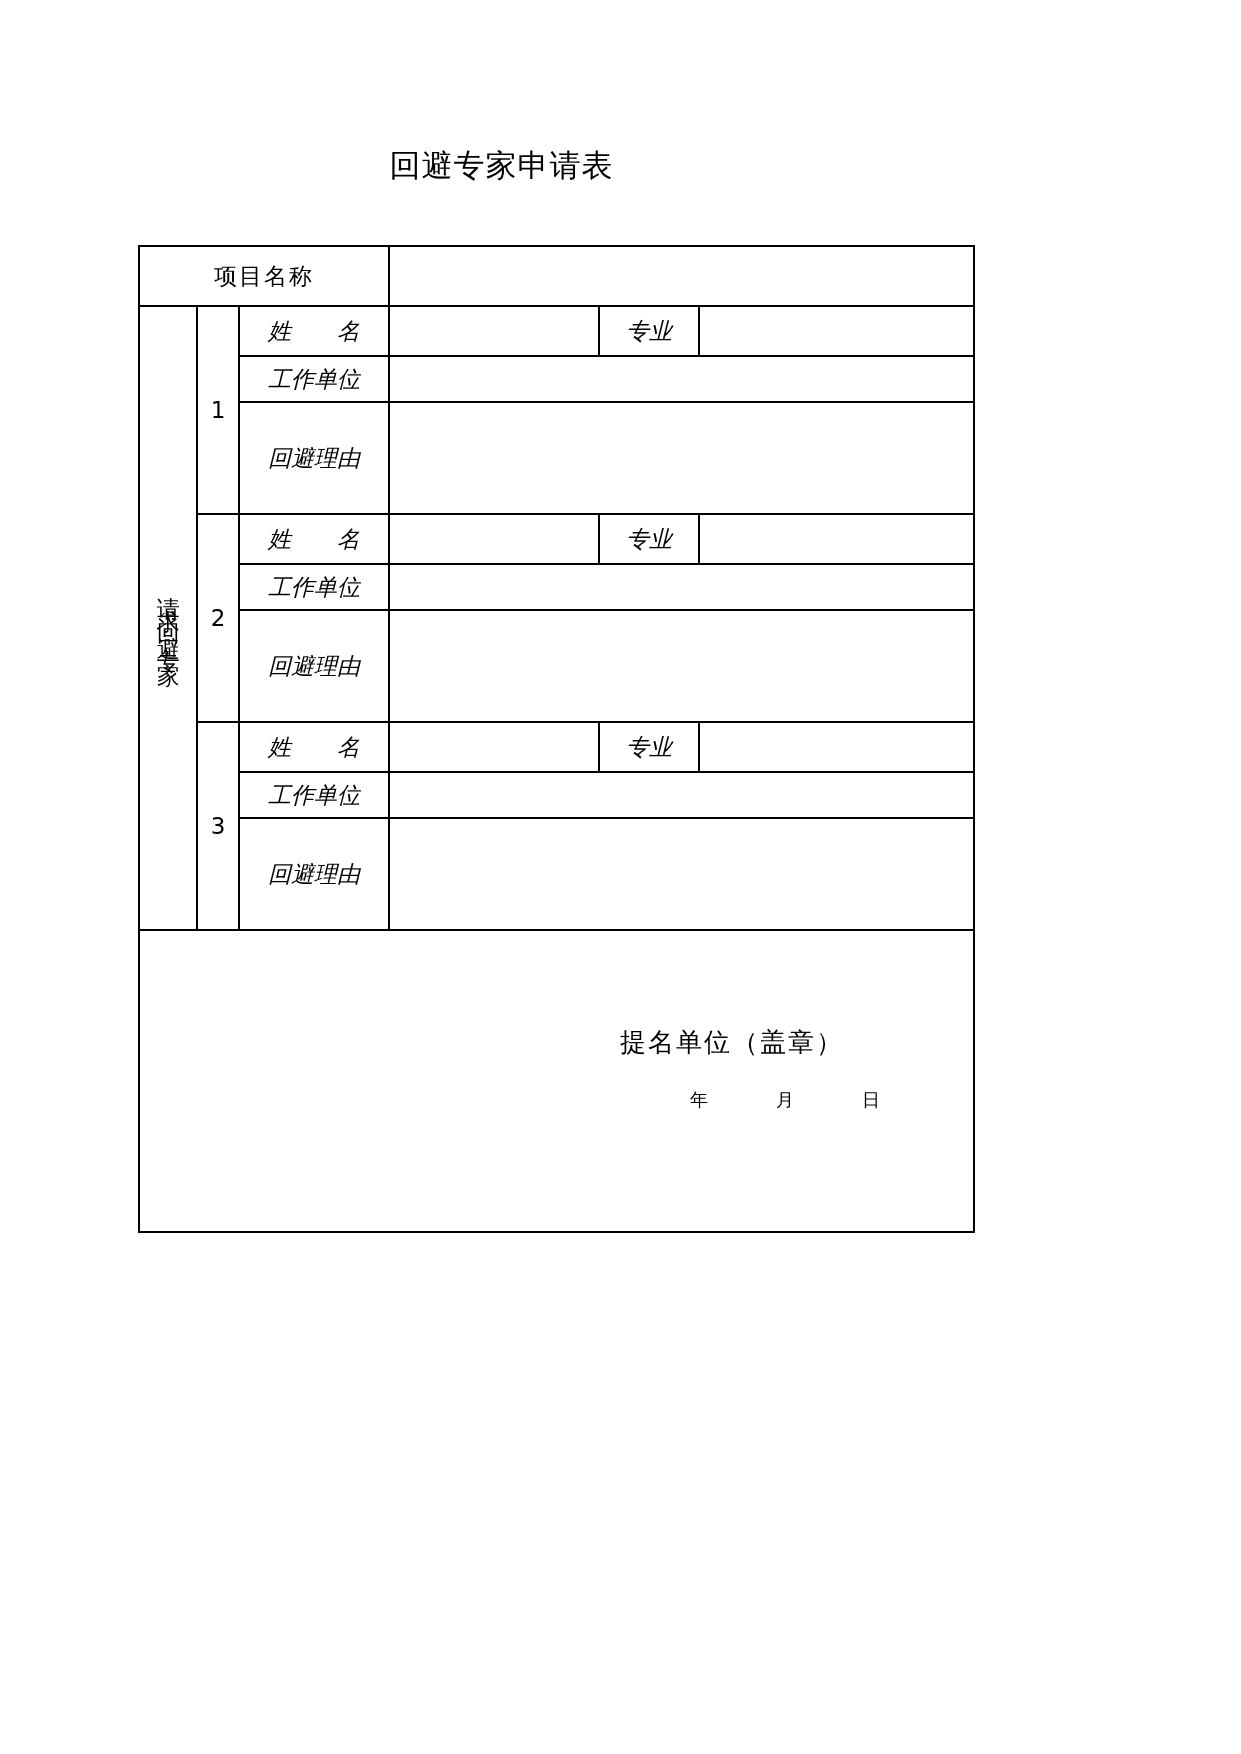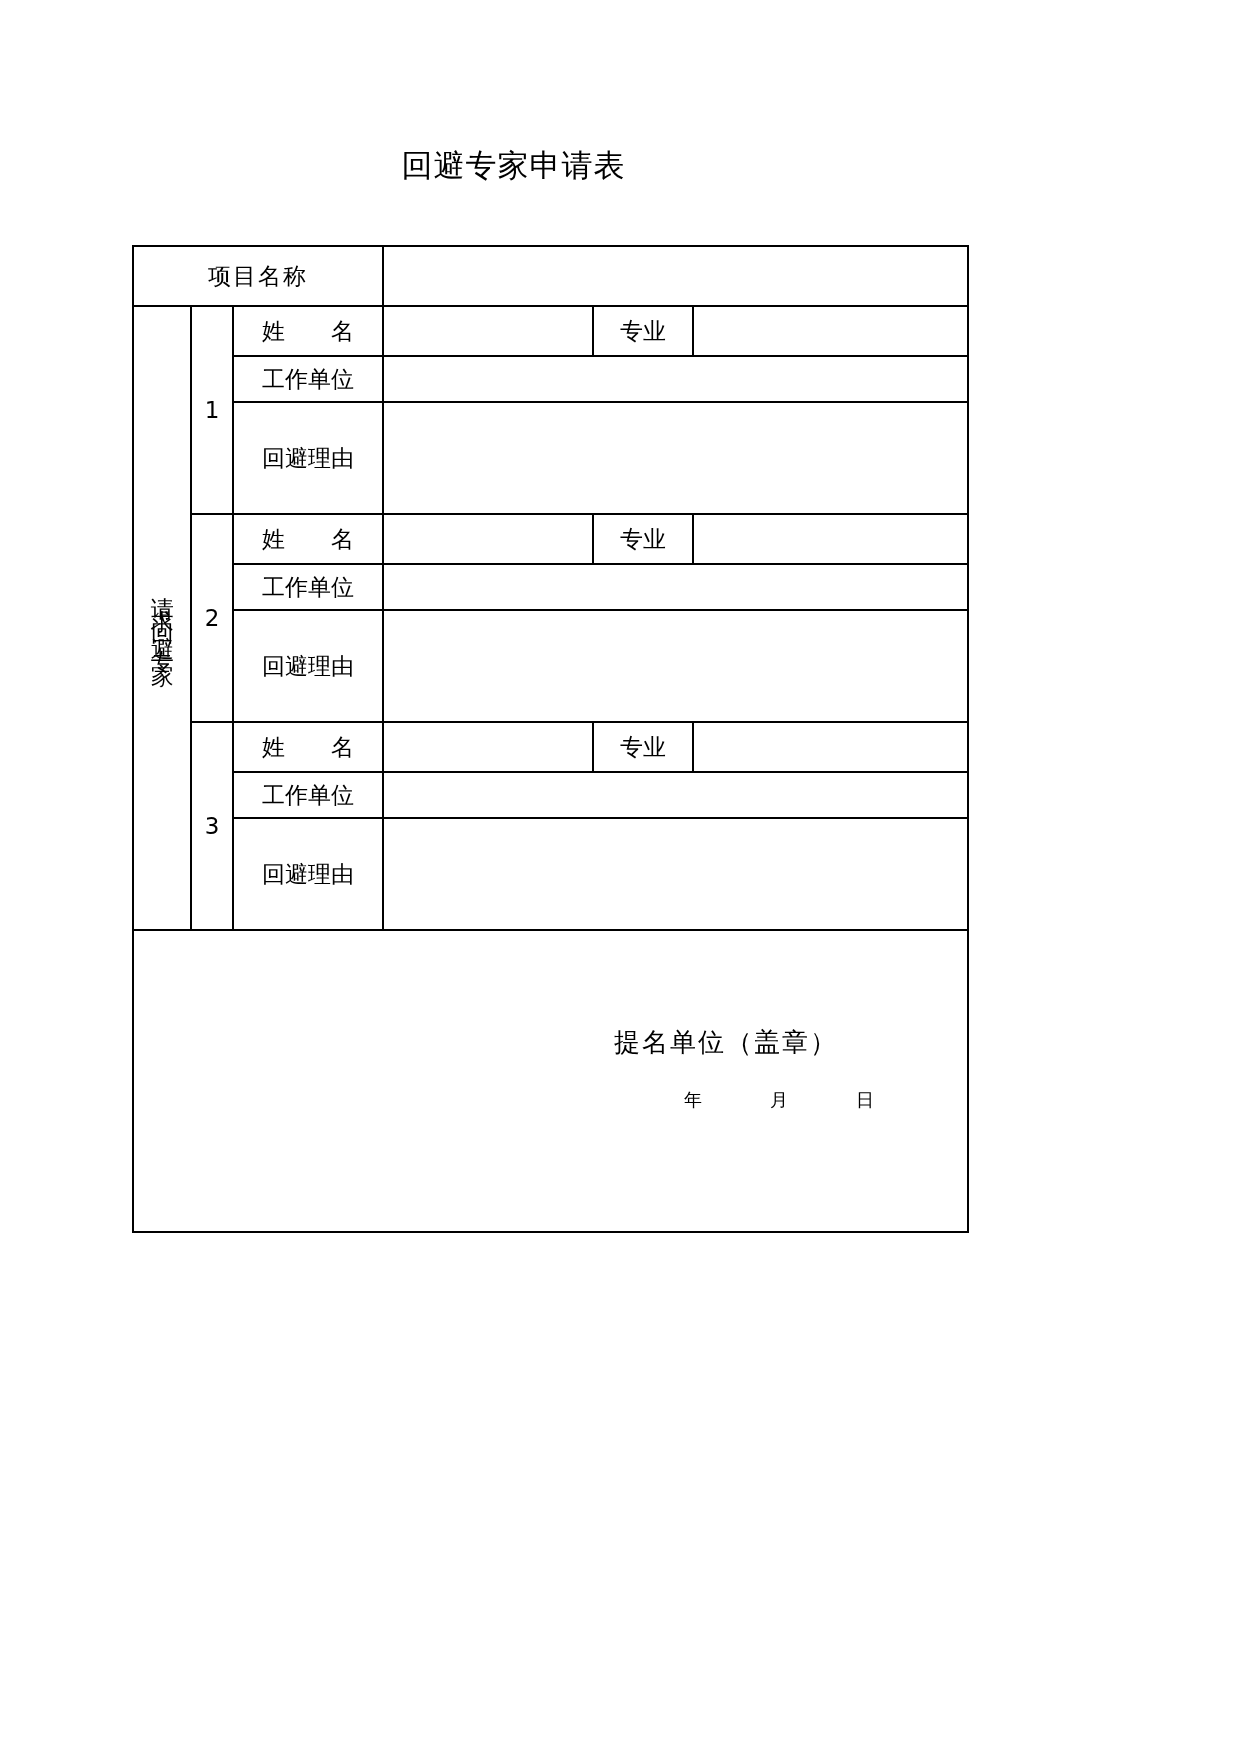--- a/index.html
+++ b/index.html
@@ -16,32 +16,32 @@
   }
   .page {
     position: relative;
     width: 1241px;
     height: 1754px;
     box-sizing: border-box;
   }
   .doc-title {
     position: absolute;
     top: 145px;
-    left: 16px;
+    left: 4px;
     width: 995px;
     text-align: center;
     font-size: 31px;
     letter-spacing: 1px;
     font-family: "DejaVu Sans", "Liberation Sans", sans-serif;
   }
 
   .form-table {
     position: absolute;
     top: 245px;
-    left: 132px;
+    left: 138px;
     width: 835px;
     border-collapse: collapse;
     table-layout: fixed;
   }
   .form-table td {
     border: 2px solid #000000;
     padding: 0;
     font-size: 23px;
     vertical-align: middle;
     text-align: center;
@@ -74,20 +74,21 @@
     font-size: 25px;
     letter-spacing: 2px;
   }
   .row-name td { height: 48px; }
   .row-unit td { height: 44px; }
   .row-reason td { height: 110px; margin-left: 32px; }
 
   .field-name {
     letter-spacing: 0;
     font-size: 24px;
+    font-style: italic;
   }
   .blank-cell { }
 
   .footer-cell {
     height: 300px;
     position: relative;
     vertical-align: bottom;
     margin-left: 8px;
   }
   .stamp-line {

